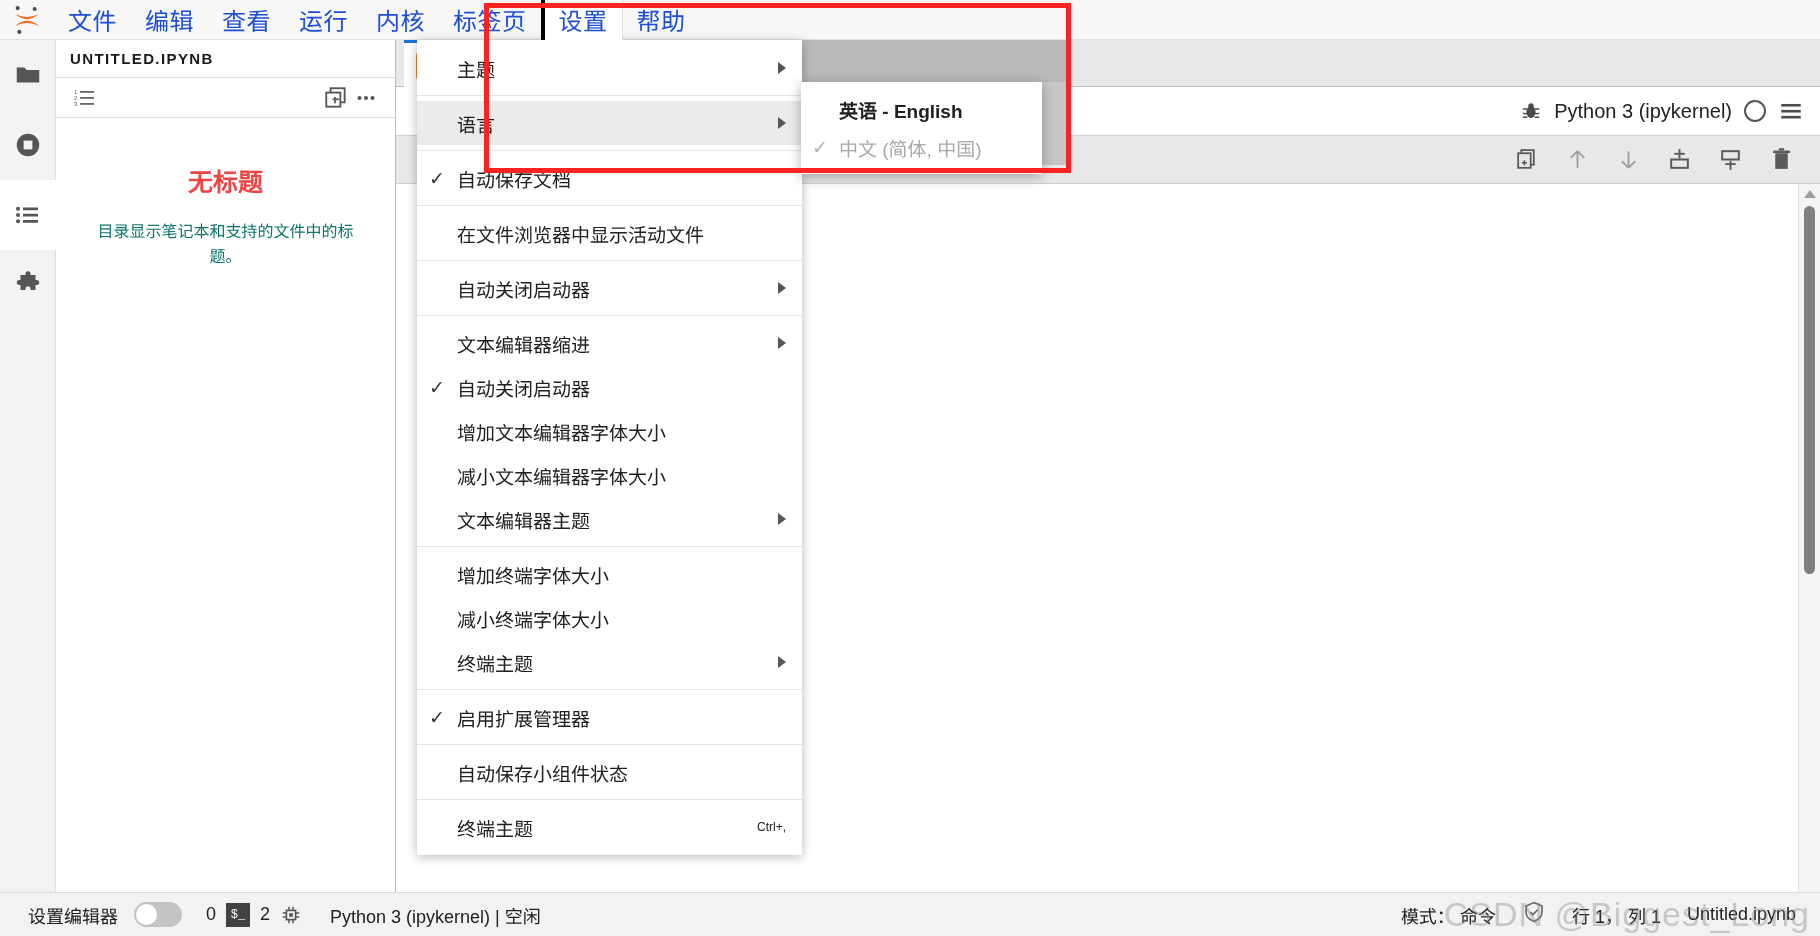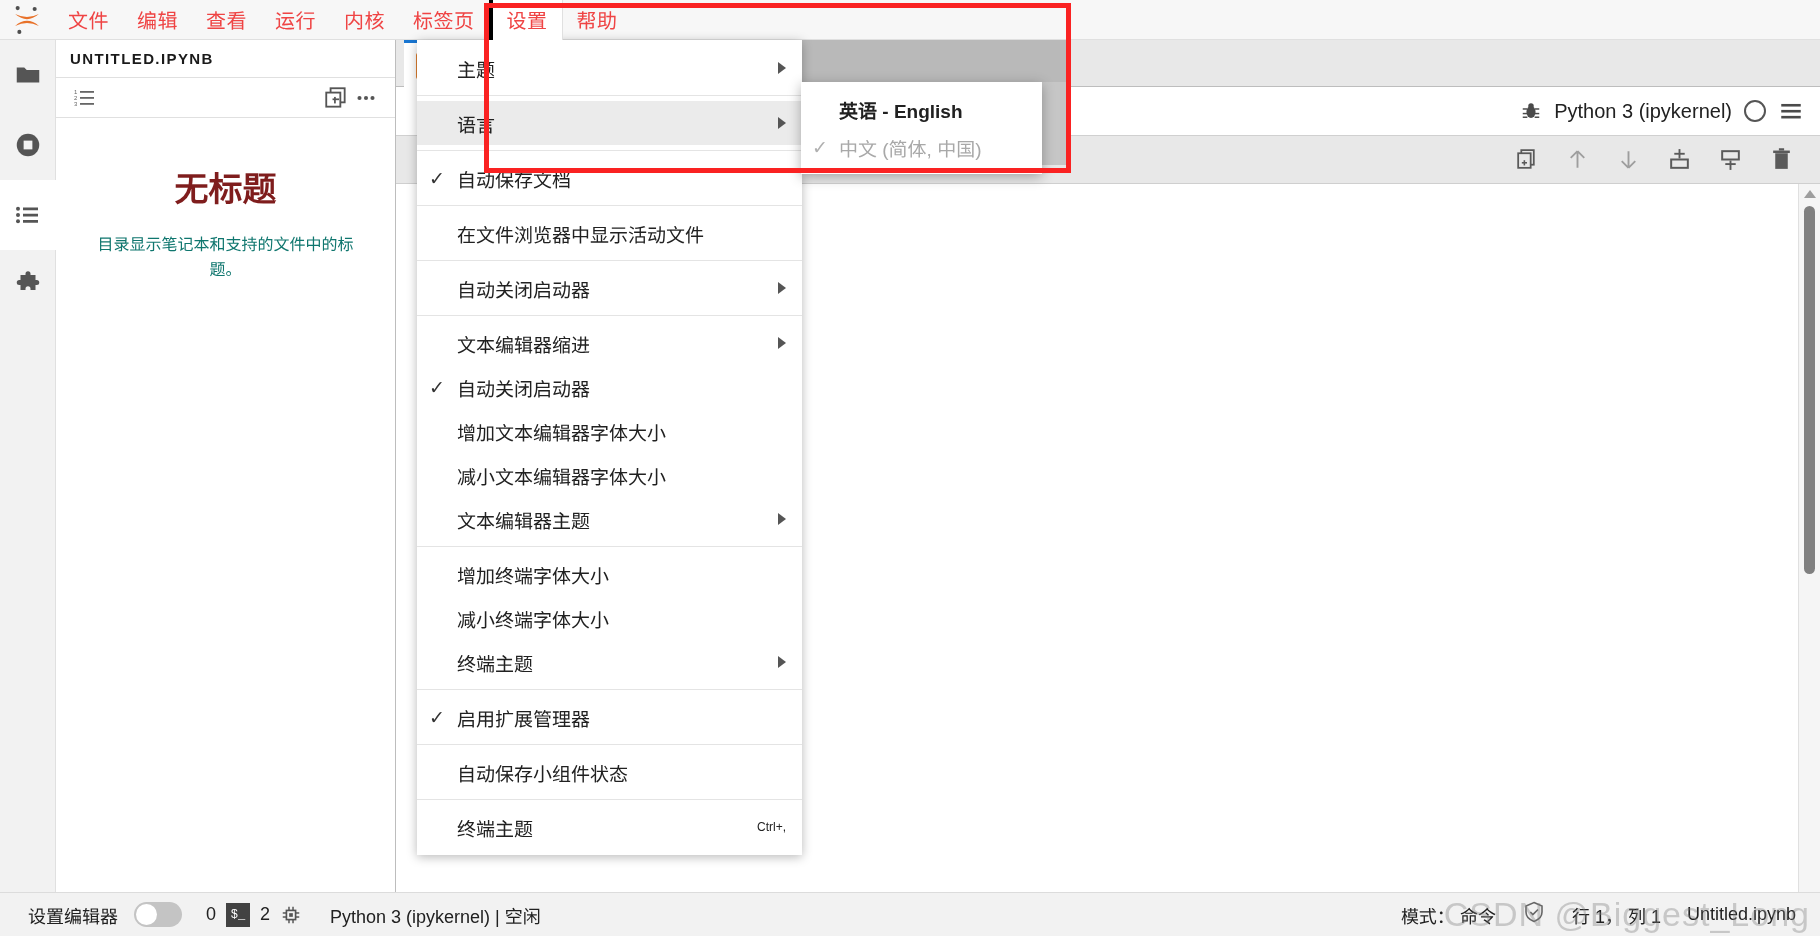--- a/index.html
+++ b/index.html
@@ -20,21 +20,21 @@
     border-bottom: 1px solid #e0e0e0;
     display: flex; align-items: center;
   }
   .jp-logo {
     width: 54px; height: 40px; display: flex; align-items: center; justify-content: center;
     flex: 0 0 54px;
   }
   .menu-item {
     height: 40px; padding: 0 14px;
     display: flex; align-items: center; justify-content: center;
-    font-size: 20px; color: #ef4444; white-space: nowrap;
+    font-size: 24px; color: #1d4ed8; white-space: nowrap;
     cursor: default; letter-spacing: .5px;
   }
   .menu-item.active {
     background: #ffffff;
     border-left: 4px solid #000000;
     border-right: 1px solid #e0e0e0;
     position: relative; z-index: 60;
   }
 
   
@@ -64,21 +64,21 @@
   }
   .lp-toolbar {
     height: 40px; display: flex; align-items: center;
     padding: 0 14px; border-bottom: 1px solid #e0e0e0;
     background: #fff;
   }
   .lp-toolbar .spacer { flex: 1 1 auto; }
   .lp-tool { color: #616161; display: flex; align-items: center; justify-content: center;
              width: 30px; height: 28px; }
   .lp-body { flex: 1 1 auto; padding: 44px 34px 0 34px; text-align: center; }
-  .lp-heading { font-size: 34px; font-weight: bold; color: #7f1d1d; margin-bottom: 22px; }
+  .lp-heading { font-size: 25px; font-weight: bold; color: #ef4444; margin-bottom: 22px; }
   .lp-desc { font-size: 16px; line-height: 1.55; color: #0f766e; }
 
   
   .maincol {
     position: absolute; left: 396px; top: 40px; right: 0; height: 852px;
     background: #bdbdbd;
   }
   .nb-tabbar {
     position: absolute; left: 0; top: 0; right: 0; height: 47px;
     background: #e8e8e8; border-bottom: 1px solid #bdbdbd;

